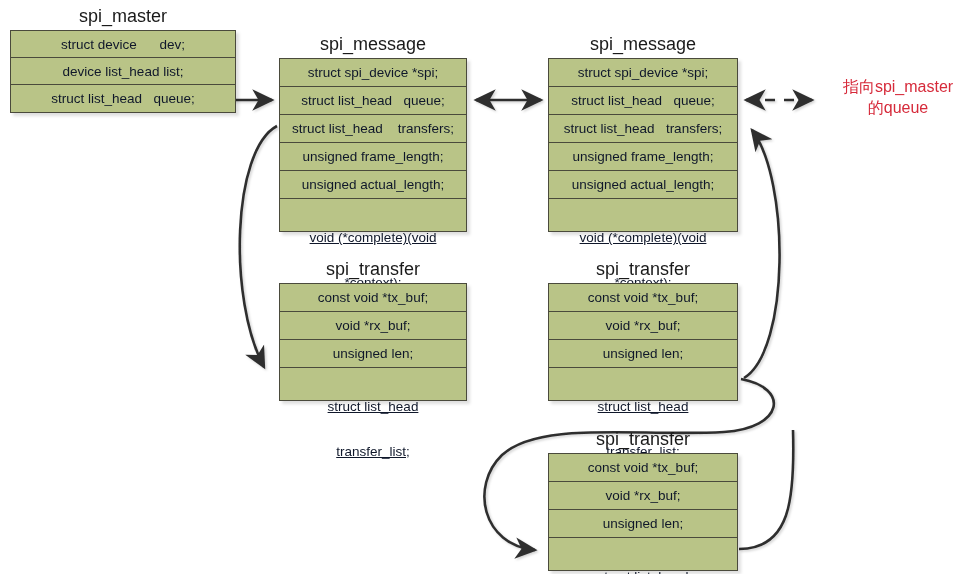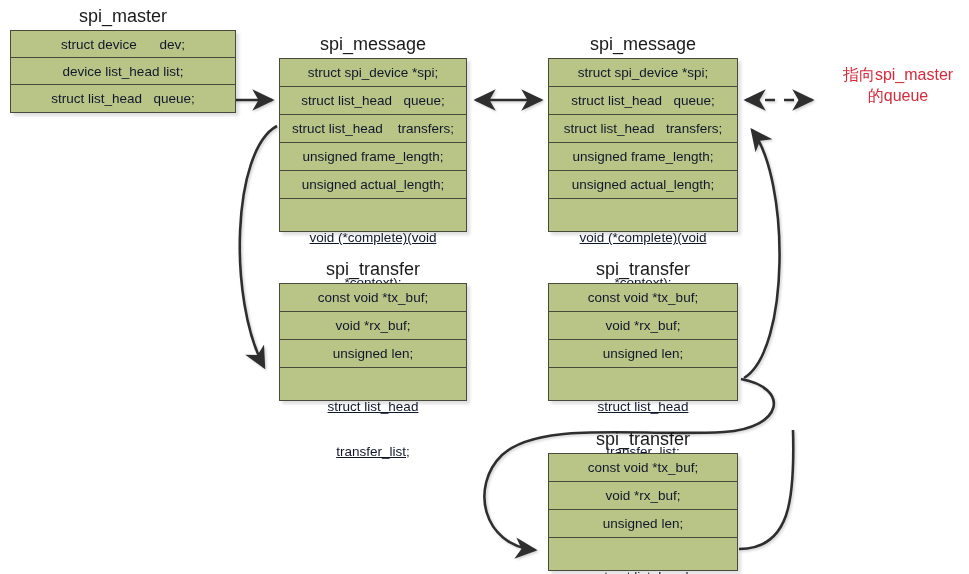--- a/index.html
+++ b/index.html
@@ -182,16 +182,16 @@
       <div class="field" style="height:28px;">const void *tx_buf;</div>
       <div class="field" style="height:28px;">void *rx_buf;</div>
       <div class="field" style="height:28px;">unsigned len;</div>
       <div class="field two-line" style="height:32px;">
         <span>struct list_head</span>
         
       </div>
     </div>
   </div>
 
-  <div class="note" style="left:832px; top:64px; width:132px;">指向spi_master
+  <div class="note" style="left:832px; top:76px; width:132px;">指向spi_master
 的queue</div>
 
 </div>
 
 </body></html>

